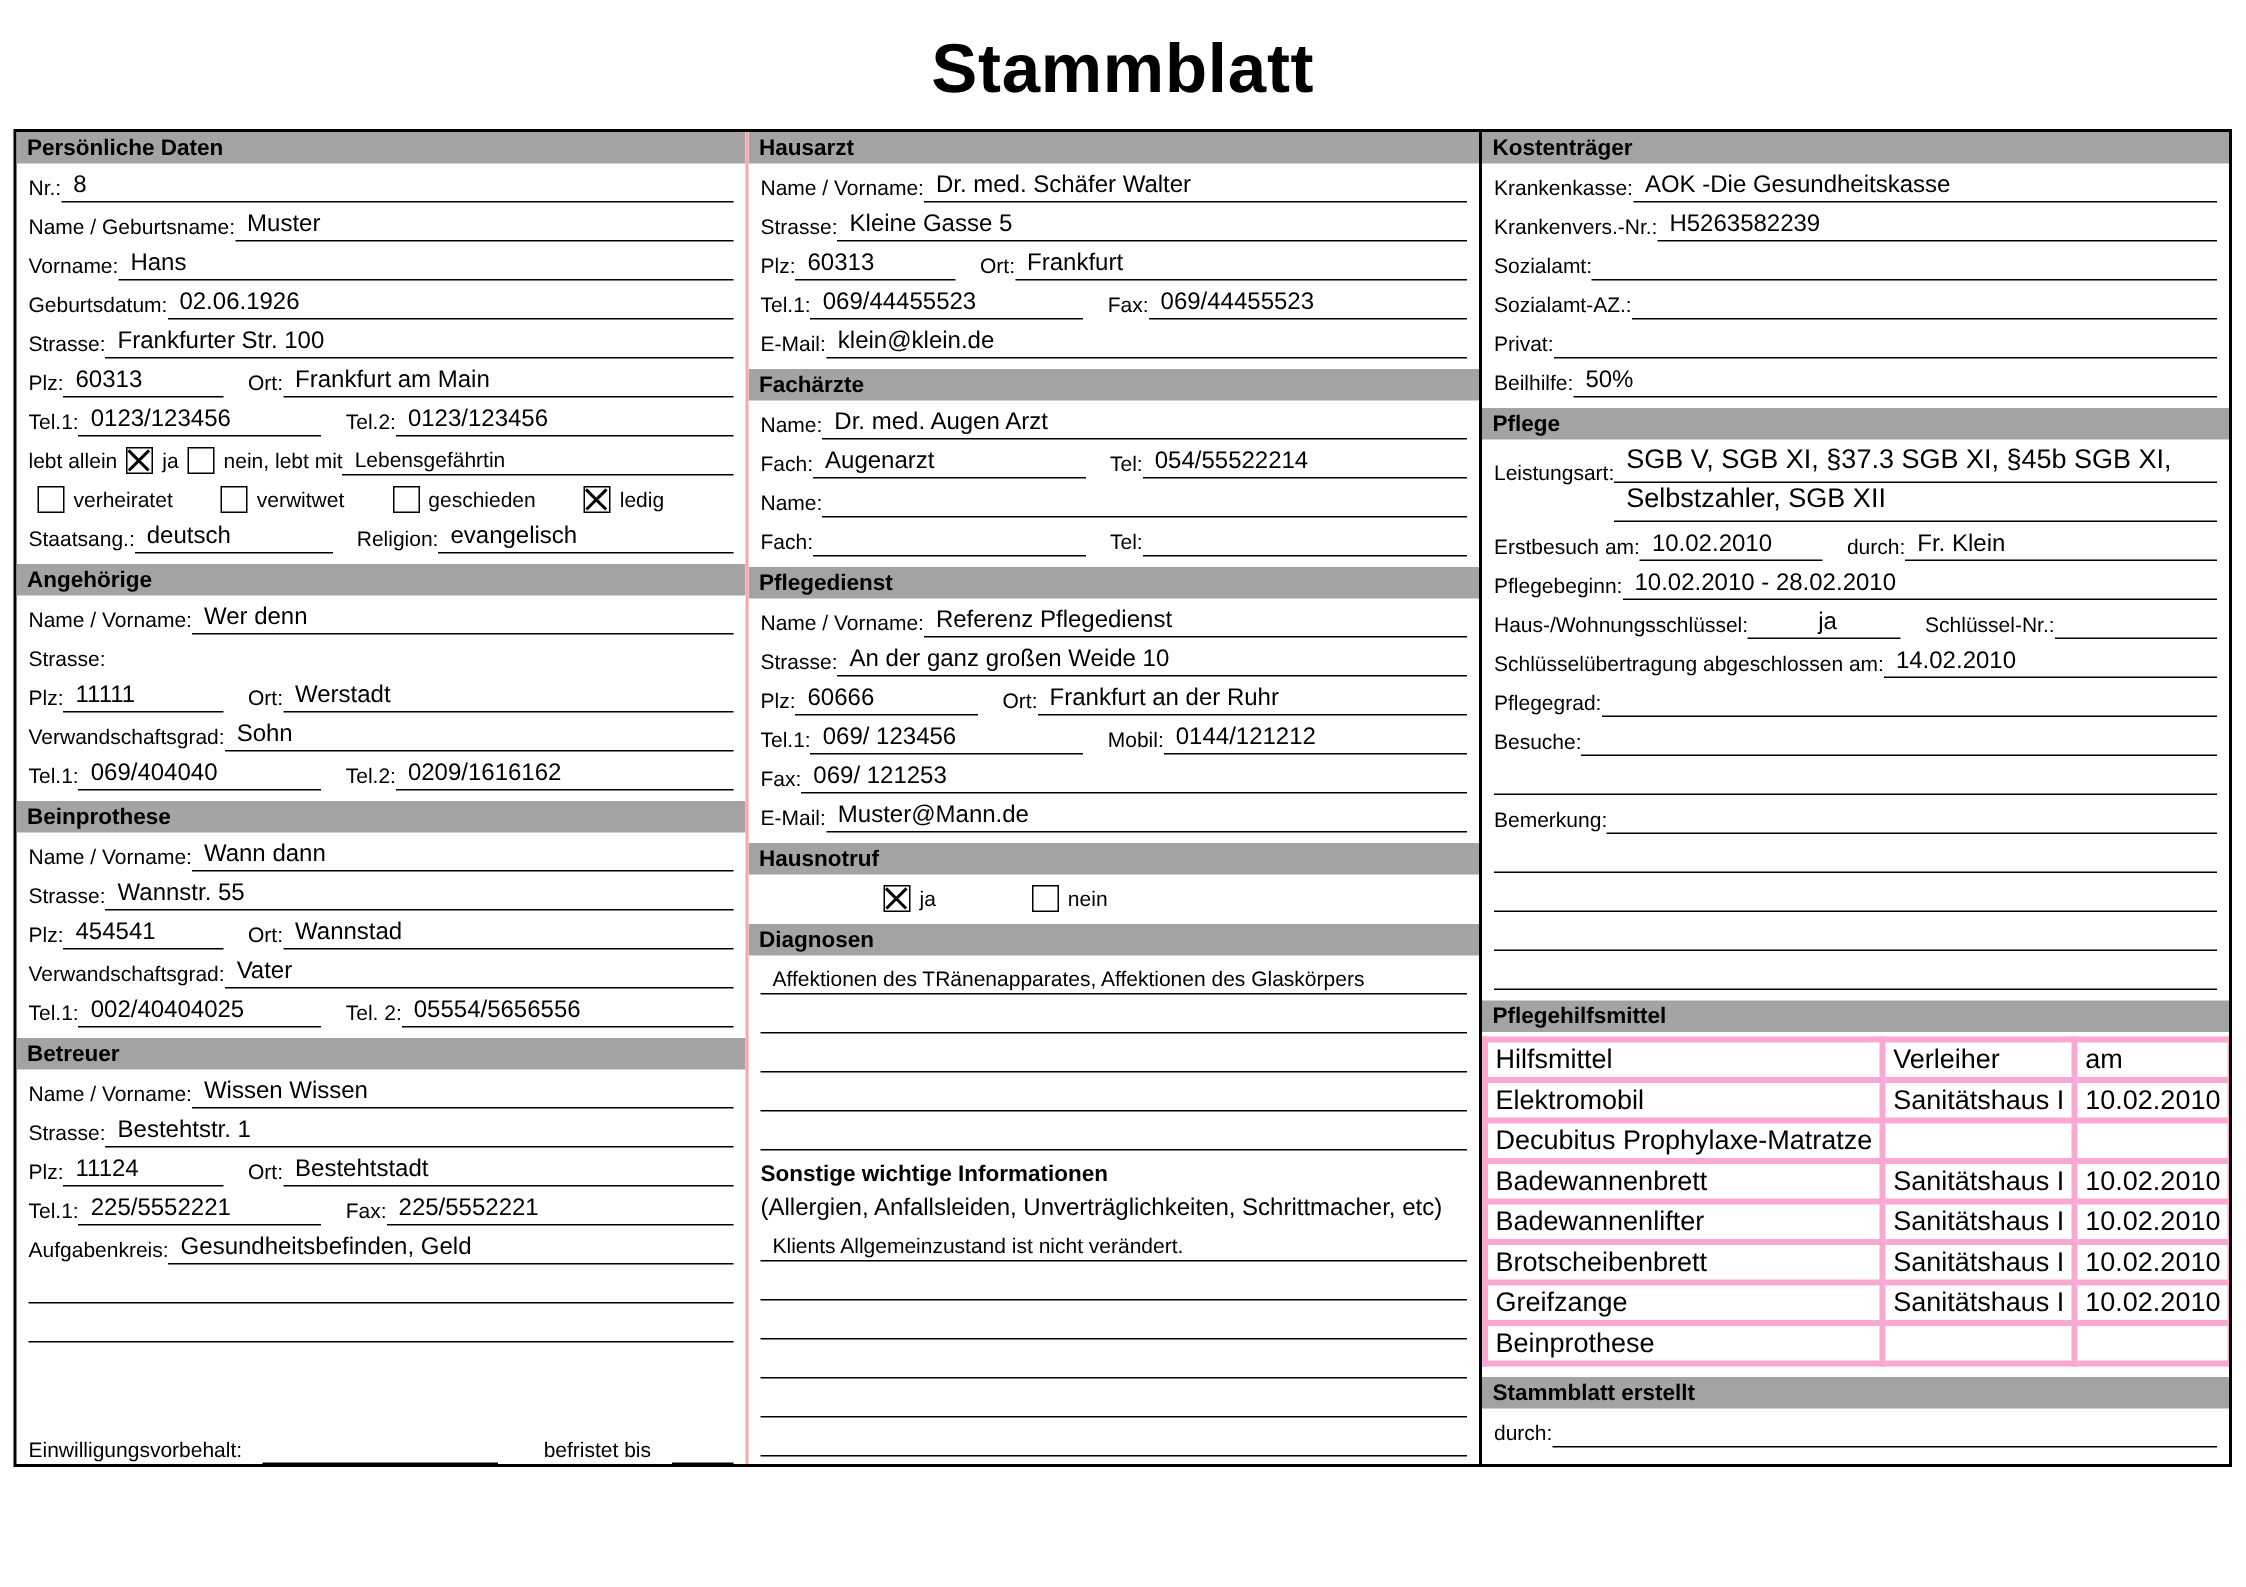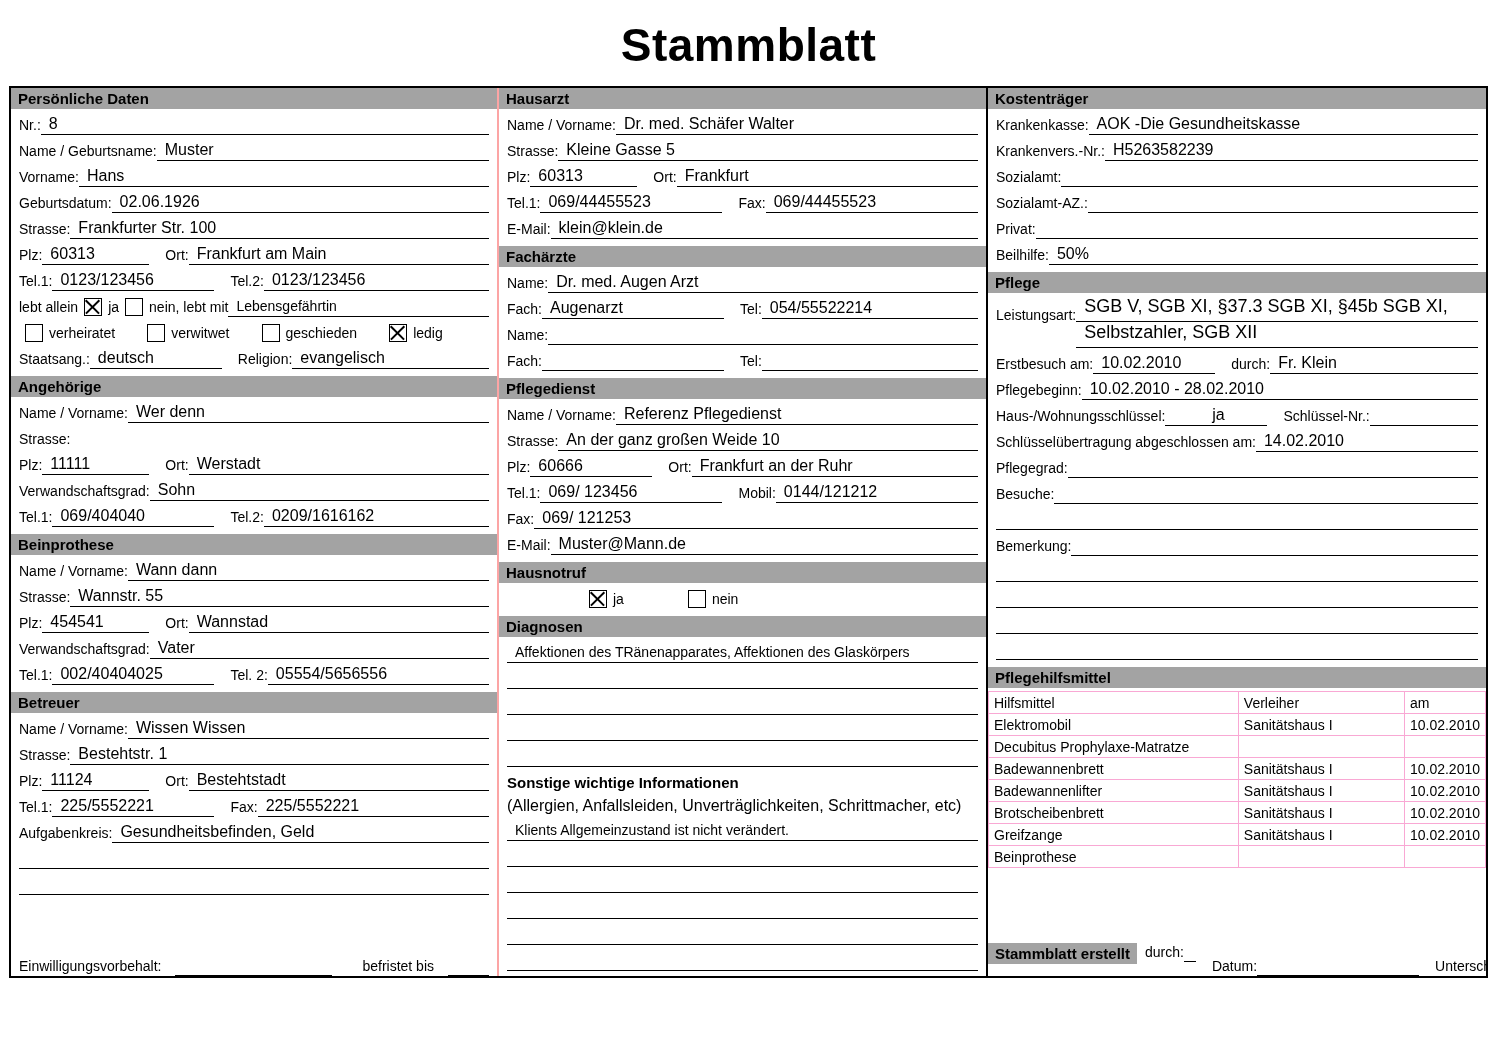--- a/index.html
+++ b/index.html
@@ -33,24 +33,24 @@
   .cbrow .lbl{margin-right:26px;}
   .plain{flex:none;display:flex;align-items:flex-end;height:24px;padding:0 8px;font-size:16px;}
   .plain.bold{font-weight:bold;font-size:15px;}
   .row.lei{height:auto;align-items:flex-start;padding-top:3px;}
   .row.lei .lbl{padding-top:10px;}
   .mv{flex:1;display:flex;flex-direction:column;border-bottom:none;padding:0;min-width:0;}
   .mv .vline{border-bottom:1px solid #000;font-size:18px;line-height:20px;height:25px;padding:0 4px 0 8px;white-space:nowrap;display:block;overflow:hidden;}
   .hnrow{padding-left:84px;}
   .hn-gap{width:58px;}
   .hm-table{width:100%;border-collapse:collapse;margin-top:3px;flex:none;}
-  .hm-table th,.hm-table td{border:1px solid #f9a8d4;font-weight:normal;text-align:left;font-size:14px;padding:1px 5px;height:19px;white-space:nowrap;overflow:hidden;}
+  .hm-table th,.hm-table td{border:4px solid #f9a8d4;font-weight:normal;text-align:left;font-size:18px;padding:1px 5px;height:19px;white-space:nowrap;overflow:hidden;}
   .hm-table .c1{width:244px;}
   .hm-table .c2{width:163px;}
-  .bottomgroup{margin-top:auto;flex:none;display:flex;flex-direction:row;}
+  .bottomgroup{margin-top:auto;flex:none;display:flex;flex-direction:column;}
   .bottomrow{margin-top:auto;gap:14px;}
   .datumrow{margin-top:14px;}
 </style>
 </head>
 <body>
 
 <div class="page">
   <div class="title">Stammblatt</div>
 
   <div class="form">

